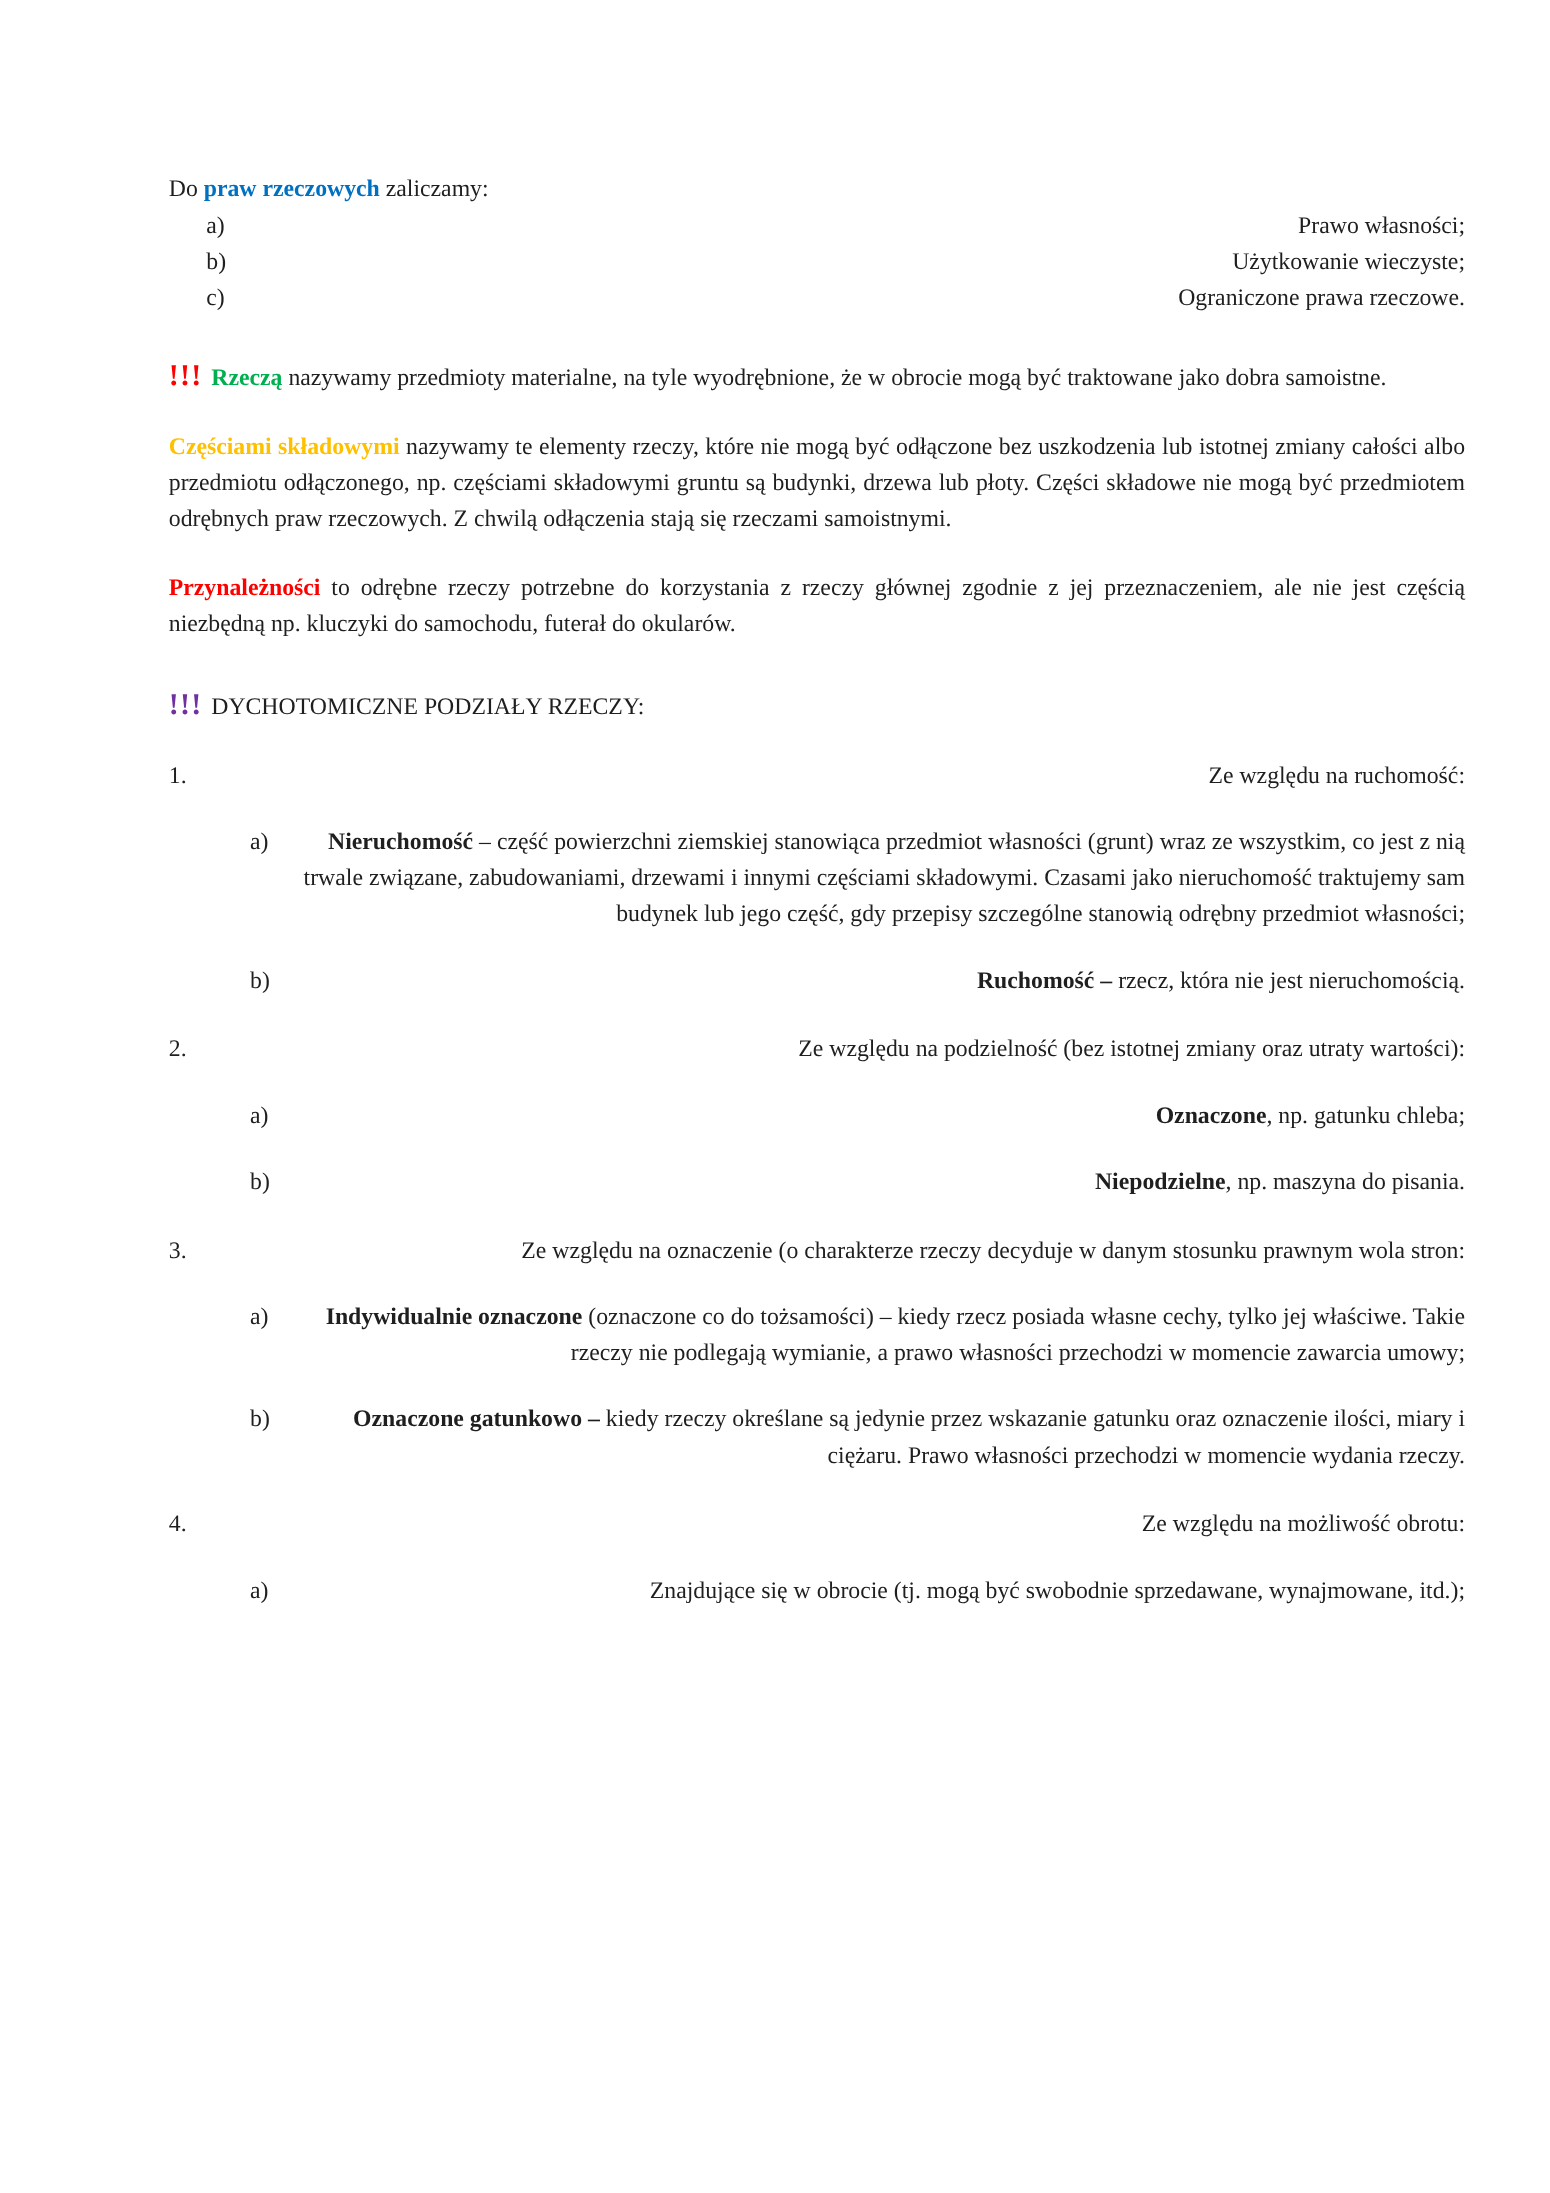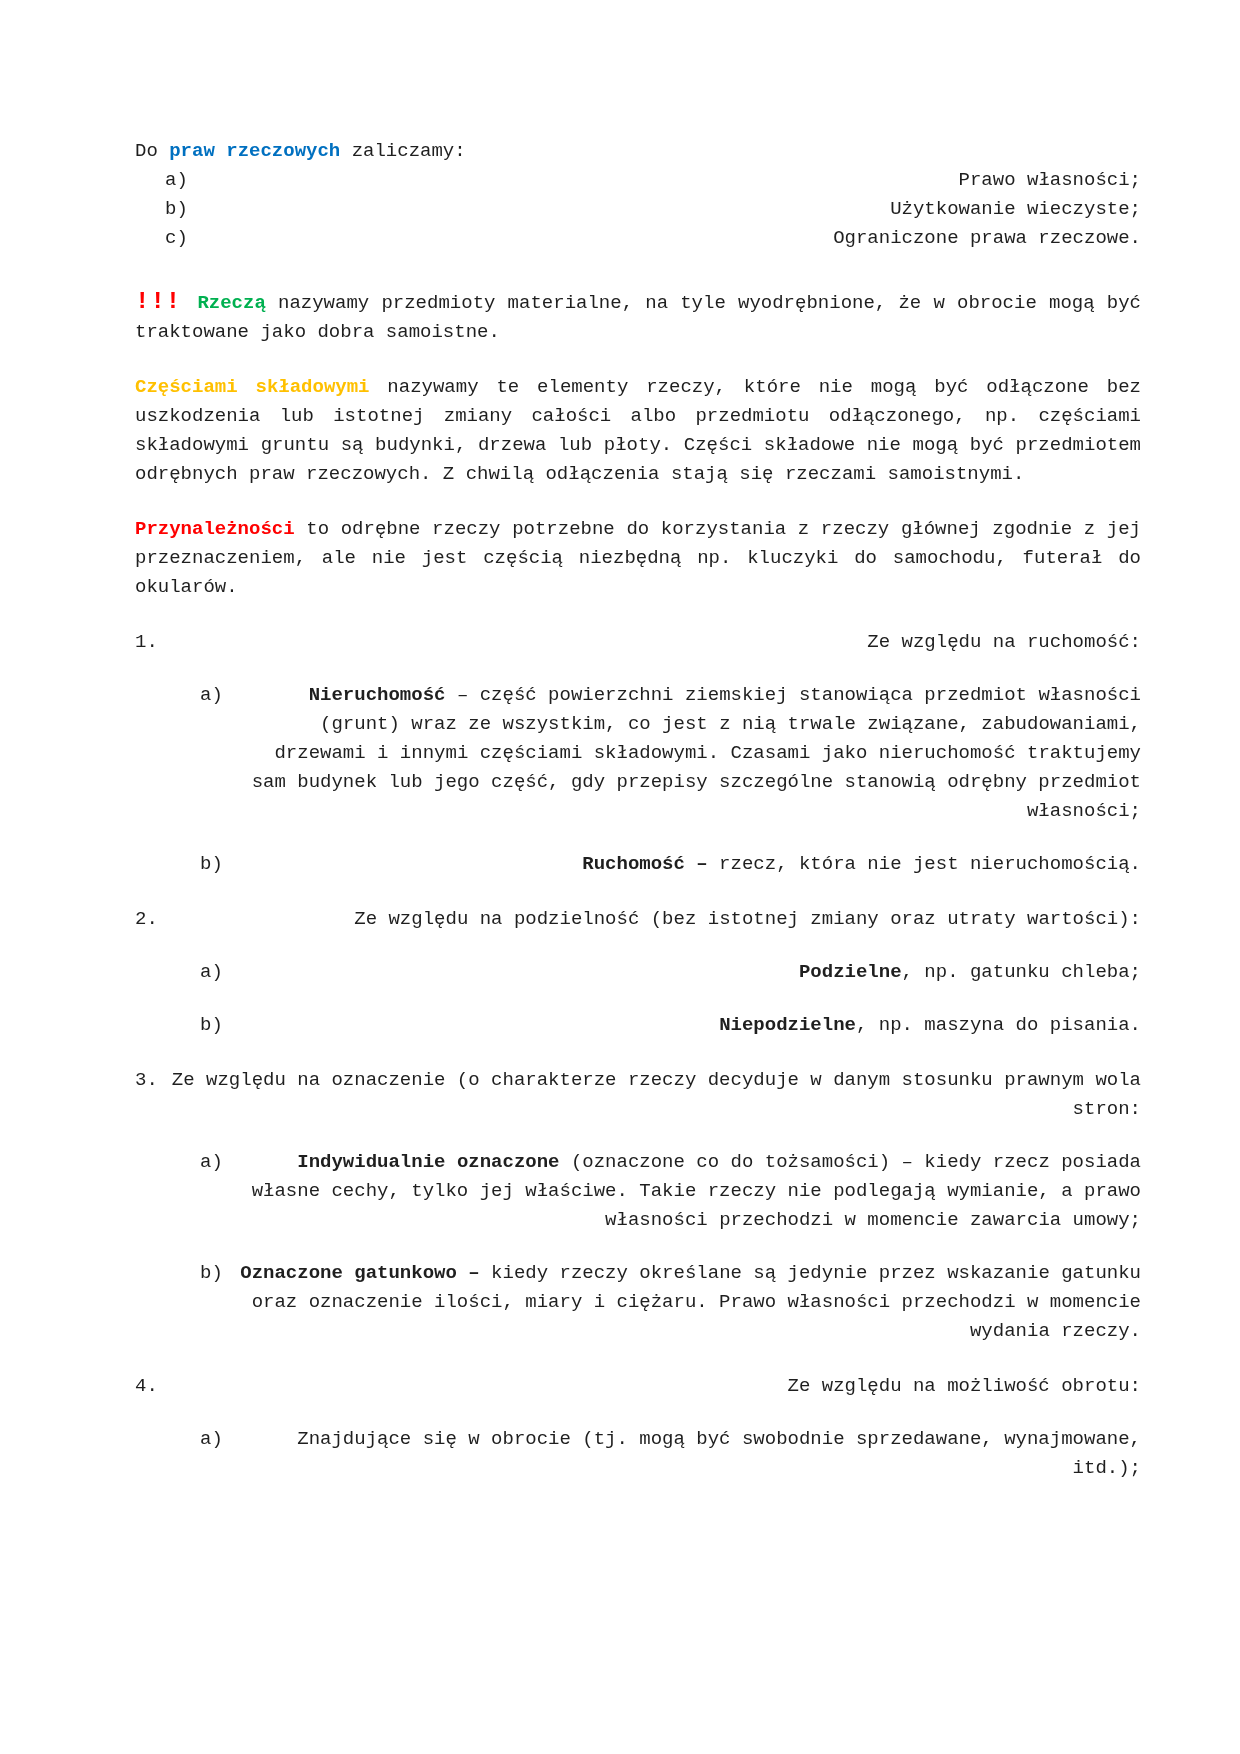--- a/index.html
+++ b/index.html
@@ -2,22 +2,22 @@
 <html><head>
 <meta charset="utf-8">
 <style>
   * { box-sizing: border-box; }
   html, body { margin: 0; padding: 0; background: #ffffff; }
   .page {
     width: 1240px;
     min-height: 1754px;
     margin: 0 auto;
     background: #ffffff;
-    padding: 137px 99px 120px 135px;
-    font-family: Liberation Mono, monospace;
+    padding: 137px 68px 120px 135px;
+    font-family: Liberation Serif, serif;
     font-size: 19px;
     line-height: 29px;
     color: #1f1f1f;
   }
   .para { margin: 0; }
   .justify { text-align: justify; }
   .b { font-weight: bold; }
   .blue { color: #0070c0; }
   .green { color: #00b050; }
   .gold { color: #ffc000; }
@@ -59,41 +59,42 @@
     </div>
   </div>
 
 
   <p class="para justify sect"><span class="excl red">!!! </span><span class="b green">Rzeczą </span><span>nazywamy przedmioty materialne, na tyle wyodrębnione, że w obrocie mogą być traktowane jako dobra samoistne.</span></p>
 
   <p class="para justify sect-sm"><span class="b gold">Częściami składowymi</span><span> nazywamy te elementy rzeczy, które nie mogą być odłączone bez uszkodzenia lub istotnej zmiany całości albo przedmiotu odłączonego, np. częściami składowymi gruntu są budynki, drzewa lub płoty. Części składowe nie mogą być przedmiotem odrębnych praw rzeczowych. Z chwilą odłączenia stają się rzeczami samoistnymi.</span></p>
 
   <p class="para justify sect-sm"><span class="b red">Przynależności</span><span> to odrębne rzeczy potrzebne do korzystania z rzeczy głównej zgodnie z jej przeznaczeniem, ale nie jest częścią niezbędną np. kluczyki do samochodu, futerał do okularów.</span></p>
 
+  <p class="para heading"><span class="excl purple">!!! </span><span>DYCHOTOMICZNE PODZIAŁY RZECZY:</span></p>
 
   <div class="row num-row">
     <span class="marker">1.</span>
     <div class="txt justify">Ze względu na ruchomość:</div>
   </div>
   <div class="row sub-row">
     <span class="marker">a)</span>
     <div class="txt justify"><span class="b">Nieruchomość</span><span> – część powierzchni ziemskiej stanowiąca przedmiot własności (grunt) wraz ze wszystkim, co jest z nią trwale związane, zabudowaniami, drzewami i innymi częściami składowymi. Czasami jako nieruchomość traktujemy sam budynek lub jego część, gdy przepisy szczególne stanowią odrębny przedmiot własności;</span></div>
   </div>
   <div class="row sub-row">
     <span class="marker">b)</span>
     <div class="txt justify"><span class="b">Ruchomość –</span><span> rzecz, która nie jest nieruchomością.</span></div>
   </div>
 
   <div class="row num-row">
     <span class="marker">2.</span>
     <div class="txt justify">Ze względu na podzielność (bez istotnej zmiany oraz utraty wartości):</div>
   </div>
   <div class="row sub-row">
     <span class="marker">a)</span>
-    <div class="txt justify"><span class="b">Podzielne</span><span>, np. gatunku chleba;</span></div>
+    <div class="txt justify"><span class="b">Oznaczone</span><span>, np. gatunku chleba;</span></div>
   </div>
   <div class="row sub-row">
     <span class="marker">b)</span>
     <div class="txt justify"><span class="b">Niepodzielne</span><span>, np. maszyna do pisania.</span></div>
   </div>
 
   <div class="row num-row">
     <span class="marker">3.</span>
     <div class="txt justify">Ze względu na oznaczenie (o charakterze rzeczy decyduje w danym stosunku prawnym wola stron:</div>
   </div>

